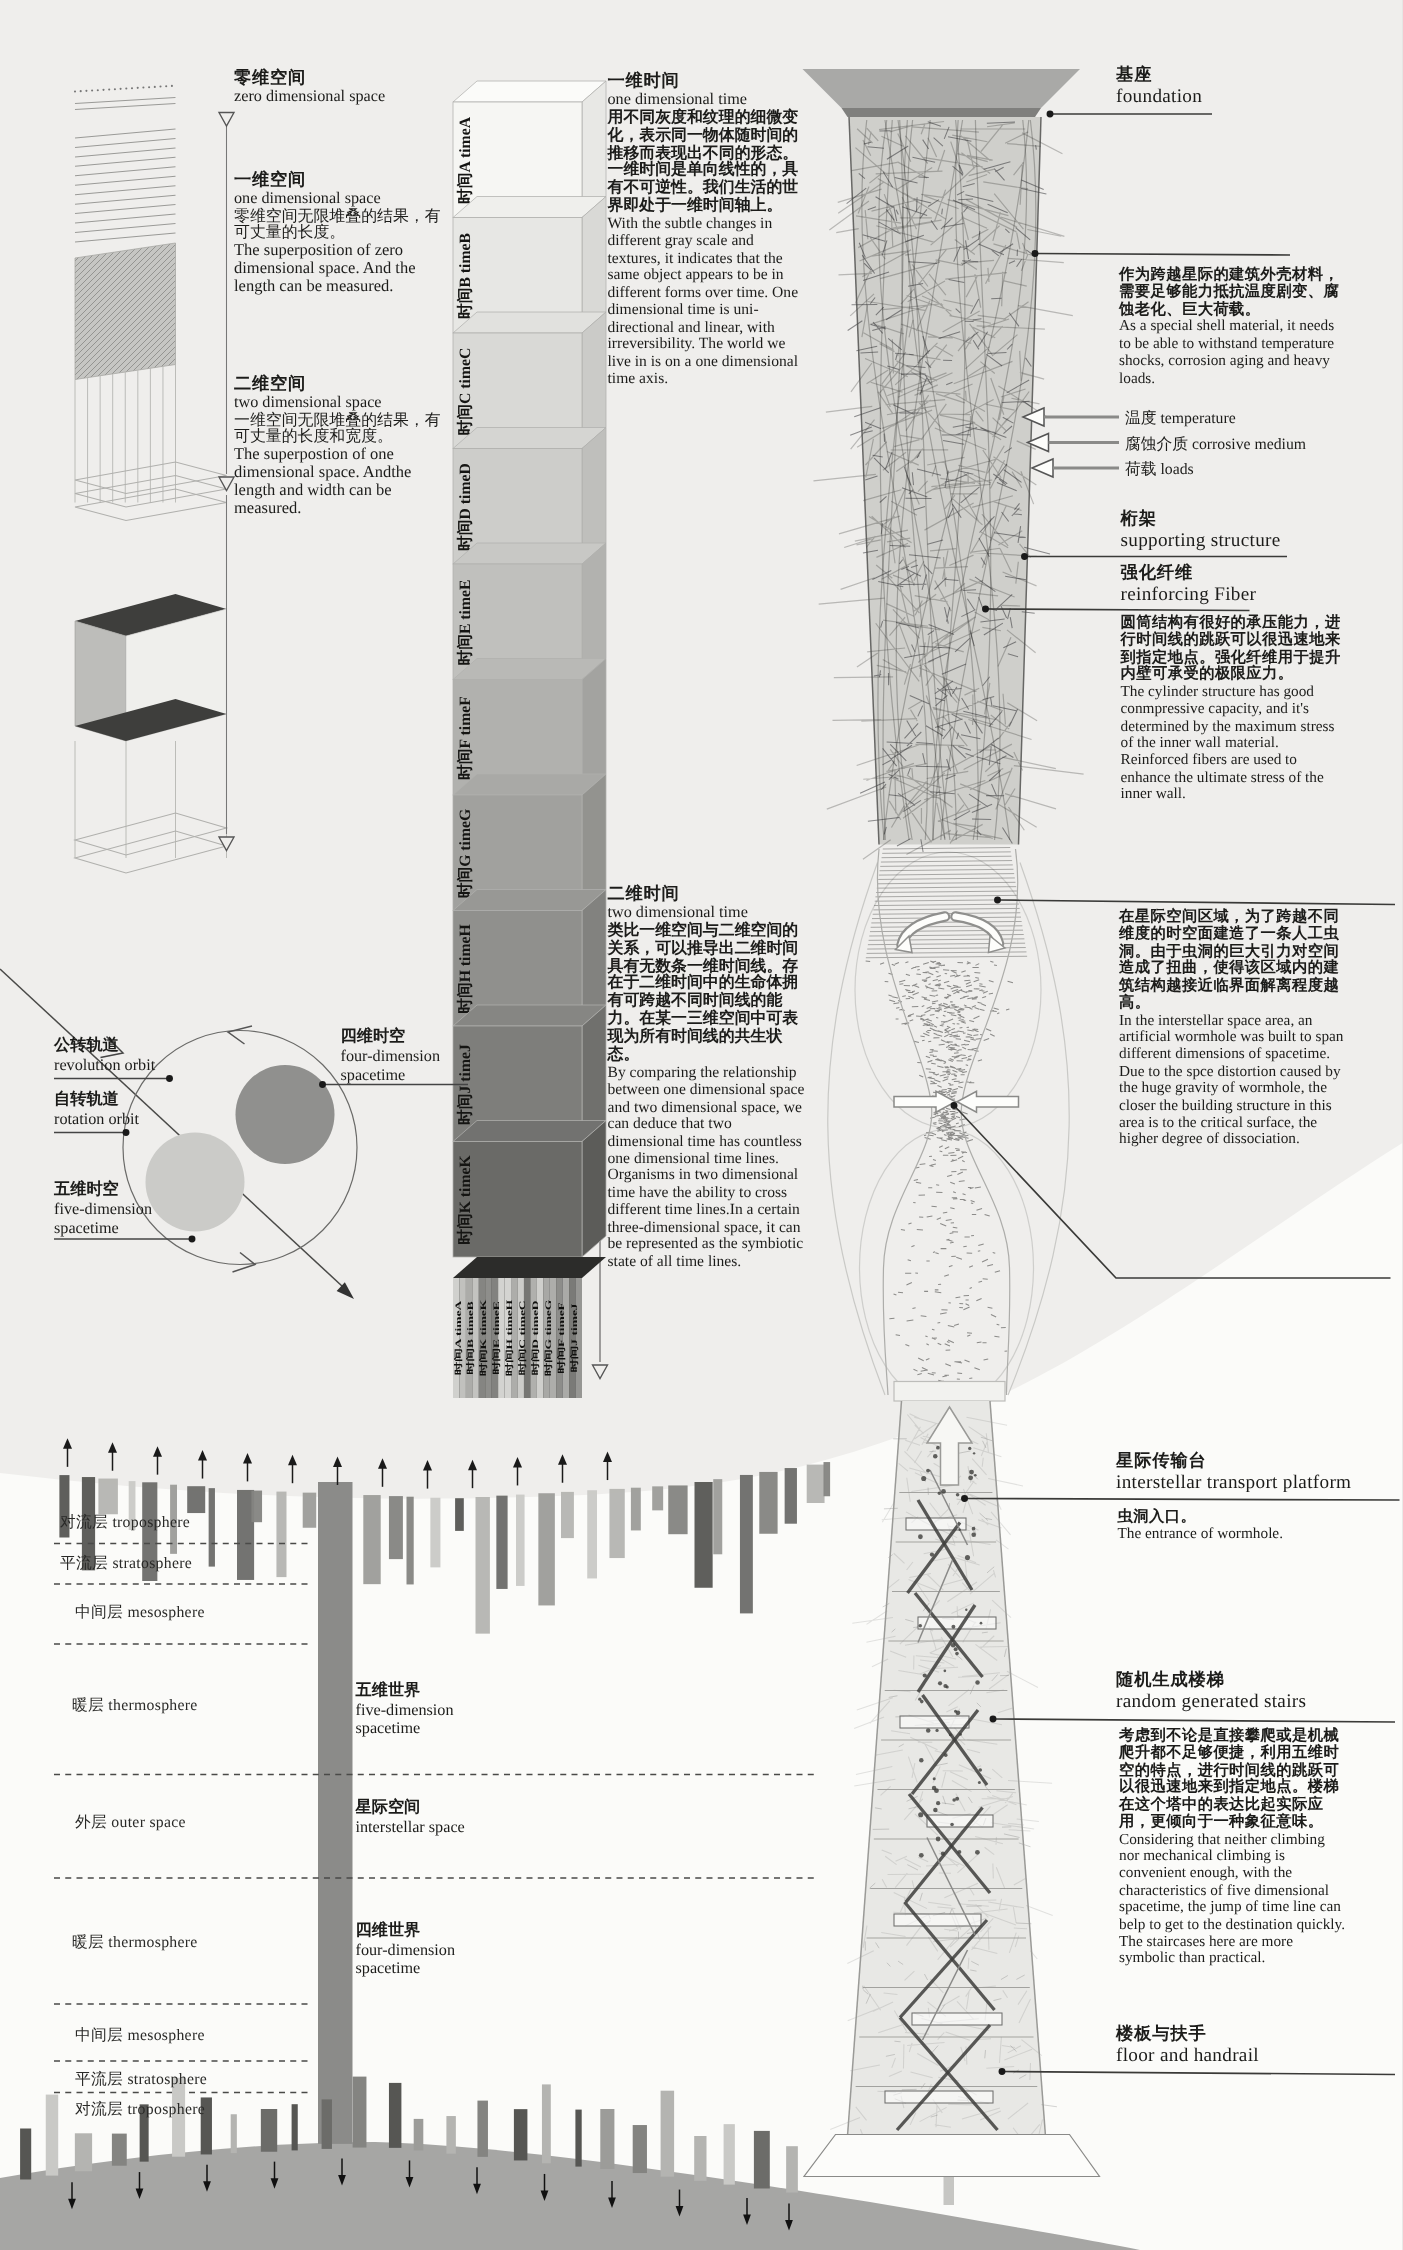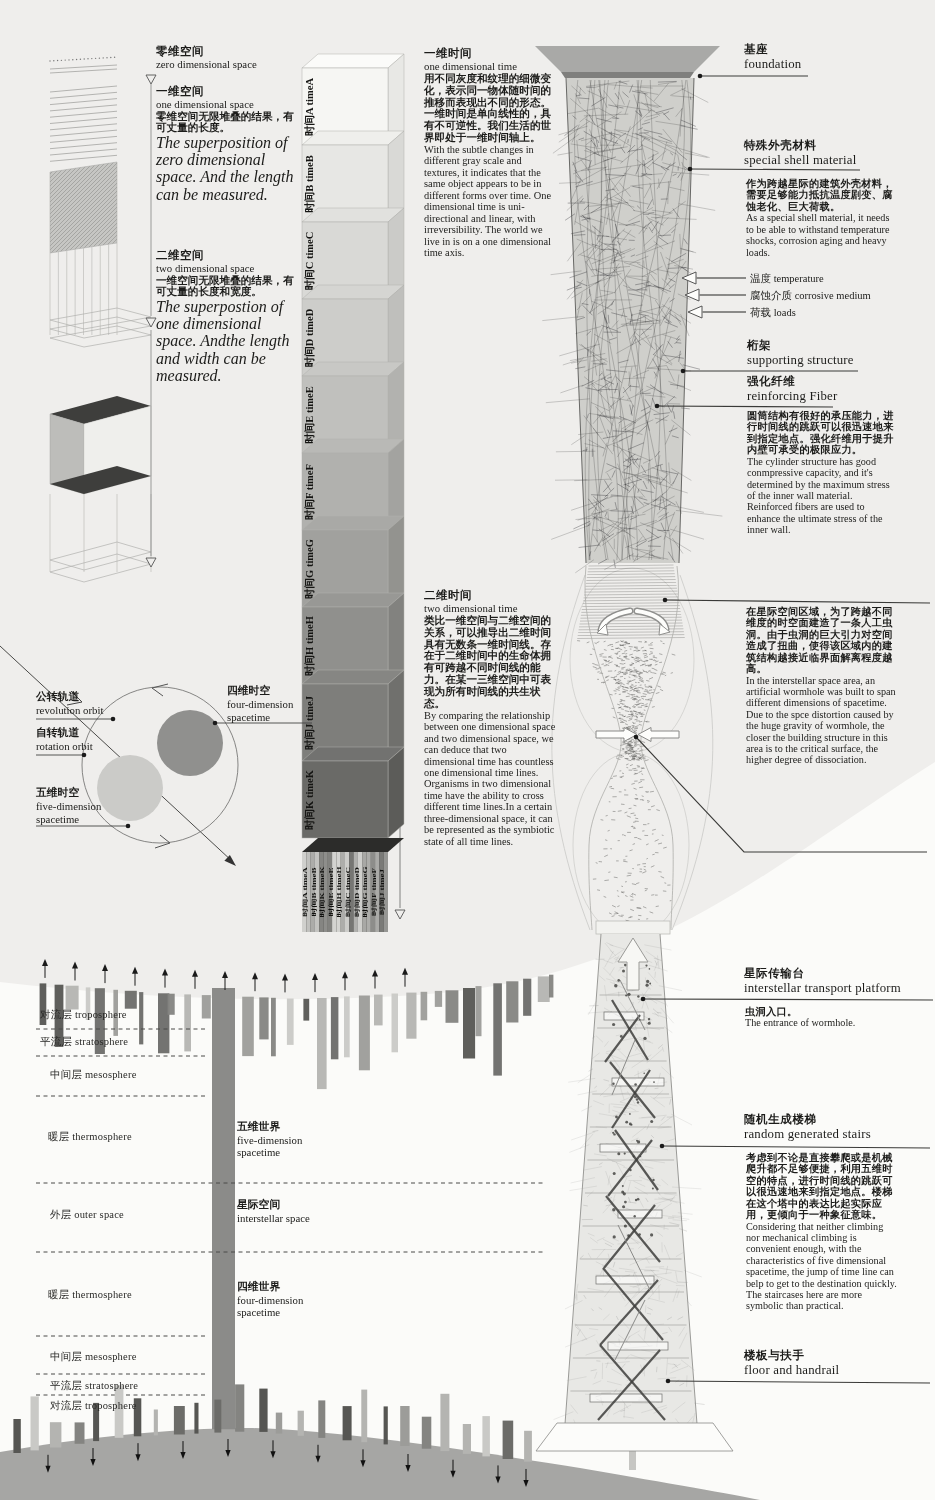--- a/index.html
+++ b/index.html
@@ -4,24 +4,24 @@
 <style>
   html,body{margin:0;padding:0;background:#ddd;}
   .poster{position:relative;width:935px;height:1500px;background:#efeeec;overflow:hidden;
     font-family:"Liberation Serif","DejaVu Serif",serif;color:#1c1c1a;}
   #gfx{position:absolute;left:0;top:0;}
   .abs{position:absolute;}
   
   .sec{width:142px;}
   .sec .zh-t{font-size:11.5px;font-weight:700;letter-spacing:.5px;}
   .sec .en-t{font-size:10.8px;line-height:1.08;}
-  .sec .bd-zh{font-size:10.6px;font-weight:700;line-height:1.1;}
-  .sec .bd-en{font-size:16px;line-height:1.08;font-style:italic;}
+  .sec .bd-zh{font-size:10.6px;font-weight:400;line-height:1.1;}
+  .sec .bd-en{font-size:11px;line-height:1.08;}
   
-  .tcol{width:133px;margin-left:19px;}
+  .tcol{width:133px;}
   .tcol .zh-t{font-size:11.5px;font-weight:700;letter-spacing:.5px;}
   .tcol .en-t{font-size:10.8px;line-height:1.1;}
   .tcol .bd-zh{font-size:10.6px;font-weight:700;line-height:1.12;}
   .tcol .bd-en{font-size:10.4px;line-height:1.1;}
   
   .ann-zh{font-size:11.5px;font-weight:700;letter-spacing:.6px;}
   .ann-en{font-size:12.8px;letter-spacing:.2px;}
   .ann-body{width:152px;font-size:10.2px;line-height:1.12;}
   .ann-body .zb{font-weight:700;letter-spacing:.3px;}
   .env-label{font-size:10.5px;}
@@ -527,21 +527,21 @@
         <line x1="699" y1="295" x2="746" y2="295" stroke="#8a8a88" stroke-width="2"></line>
         <path d="M688,312 L702,306 L702,318 Z" fill="#fdfdfb" stroke="#555" stroke-width="1"></path>
         <line x1="702" y1="312" x2="746" y2="312" stroke="#8a8a88" stroke-width="2"></line>
       </g>
     </svg>
 
   <div class="abs sec" style="left:156px;top:44px">
     <div class="zh-t">零维空间</div>
     <div class="en-t">zero dimensional space</div>
   </div>
-  <div class="abs sec" style="left:156px;top:84px">
+  <div class="abs sec" style="left:156px;top:112px">
     <div class="zh-t">一维空间</div>
     <div class="en-t">one dimensional space</div>
     <div class="bd-zh">零维空间无限堆叠的结果，有可丈量的长度。</div>
     <div class="bd-en">The superposition of zero dimensional space. And the length can be measured.</div>
   </div>
   <div class="abs sec" style="left:156px;top:248px">
     <div class="zh-t">二维空间</div>
     <div class="en-t">two dimensional space</div>
     <div class="bd-zh">一维空间无限堆叠的结果，有可丈量的长度和宽度。</div>
     <div class="bd-en">The superpostion of one dimensional space. Andthe length and width can be measured.</div>
@@ -573,24 +573,20 @@
     <div class="en">four-dimension spacetime</div>
   </div>
   <div class="abs orb" style="left:36px;top:786px;width:90px">
     <div class="zh">五维时空</div>
     <div class="en">five-dimension spacetime</div>
   </div>
 
   <div class="abs" style="left:744px;top:42px;width:190px">
     <div class="ann-zh">基座</div>
     <div class="ann-en">foundation</div>
-  </div>
-  <div class="abs" style="left:744px;top:138px;width:190px">
-    <div class="ann-zh">特殊外壳材料</div>
-    <div class="ann-en">special shell material</div>
   </div>
   <div class="abs ann-body" style="left:746px;top:178px">
     <div class="zb">作为跨越星际的建筑外壳材料，需要足够能力抵抗温度剧变、腐蚀老化、巨大荷载。</div>
     <div>As a special shell material, it needs to be able to withstand temperature shocks, corrosion aging and heavy loads.</div>
   </div>
   <div class="abs env-label" style="left:750px;top:272px">温度 temperature</div>
   <div class="abs env-label" style="left:750px;top:289px">腐蚀介质 corrosive medium</div>
   <div class="abs env-label" style="left:750px;top:306px">荷载 loads</div>
   <div class="abs" style="left:747px;top:338px;width:190px">
     <div class="ann-zh">桁架</div>

